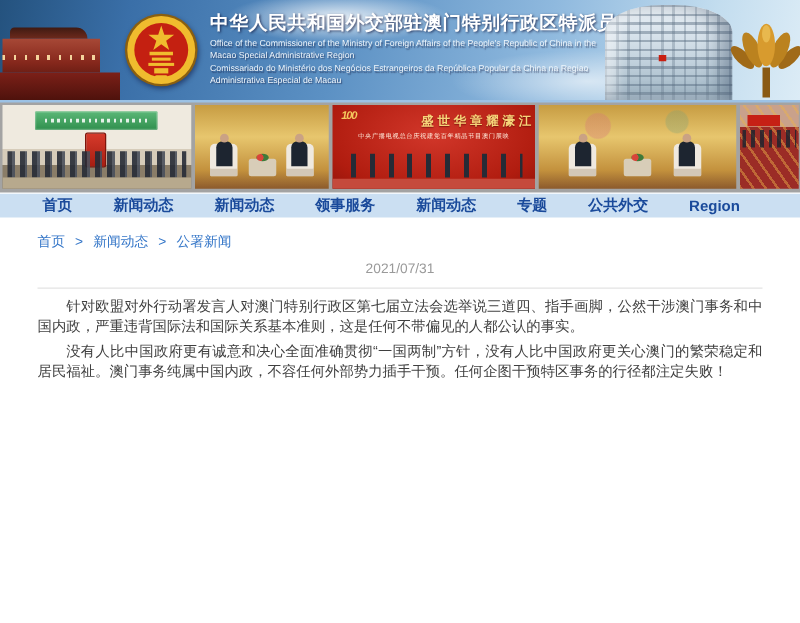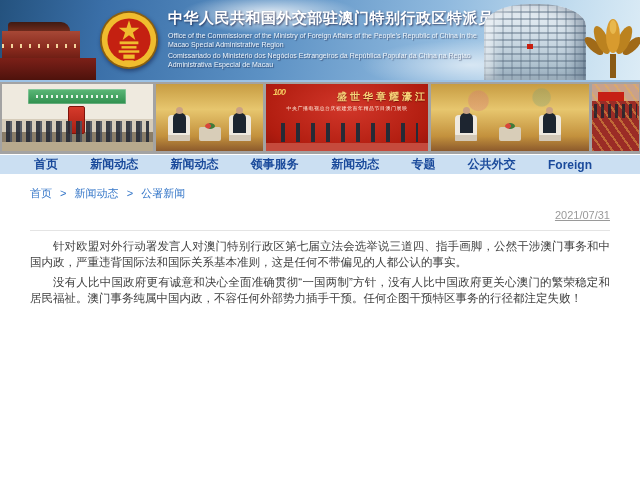--- a/index.html
+++ b/index.html
@@ -107,21 +107,21 @@
     white-space:nowrap; }
 
   
   .content { padding:0 30px; }
   .breadcrumb { margin-top:12px; font-size:11px; color:#3476c8; }
   .crumb { color:#3476c8; cursor:pointer; }
   .crumb-sep { margin:0 5px; color:#3476c8; }
 
   .article-title { margin:27px 0 0; text-align:center; font-size:14px; font-weight:bold; color:#333;
     font-family:"DejaVu Sans","Liberation Sans",sans-serif; }
-  .article-date { margin-top:8px; text-align:right; font-size:11px; color:#9a9a9a;text-decoration:underline; }
+  .article-date { margin-top:8px; text-align:center; font-size:11px; color:#9a9a9a; }
   .divider { border:none; border-top:1px solid #e4e4e4; margin:9px 0 8px; }
 
   .article p { margin:5px 0; font-size:11.5px; line-height:15.5px; color:#3f3f3f;
     text-indent:2em; text-align:justify; }
 </style>
 </head>
 <body>
 
 <div class="page">
 
@@ -211,21 +211,21 @@
   </div>
 
   <nav class="navbar">
     <a class="nav-item">首页</a>
     <a class="nav-item">新闻动态</a>
     <a class="nav-item">新闻动态</a>
     <a class="nav-item">领事服务</a>
     <a class="nav-item">新闻动态</a>
     <a class="nav-item">专题</a>
     <a class="nav-item">公共外交</a>
-    <a class="nav-item">Foreign</a>
+    <a class="nav-item">Region</a>
   </nav>
 
   <main class="content">
 
     <div class="breadcrumb">
       <span class="crumb">首页</span>
       <span class="crumb-sep">&gt;</span>
       <span class="crumb">新闻动态</span>
       <span class="crumb-sep">&gt;</span>
       <span class="crumb">公署新闻</span>

